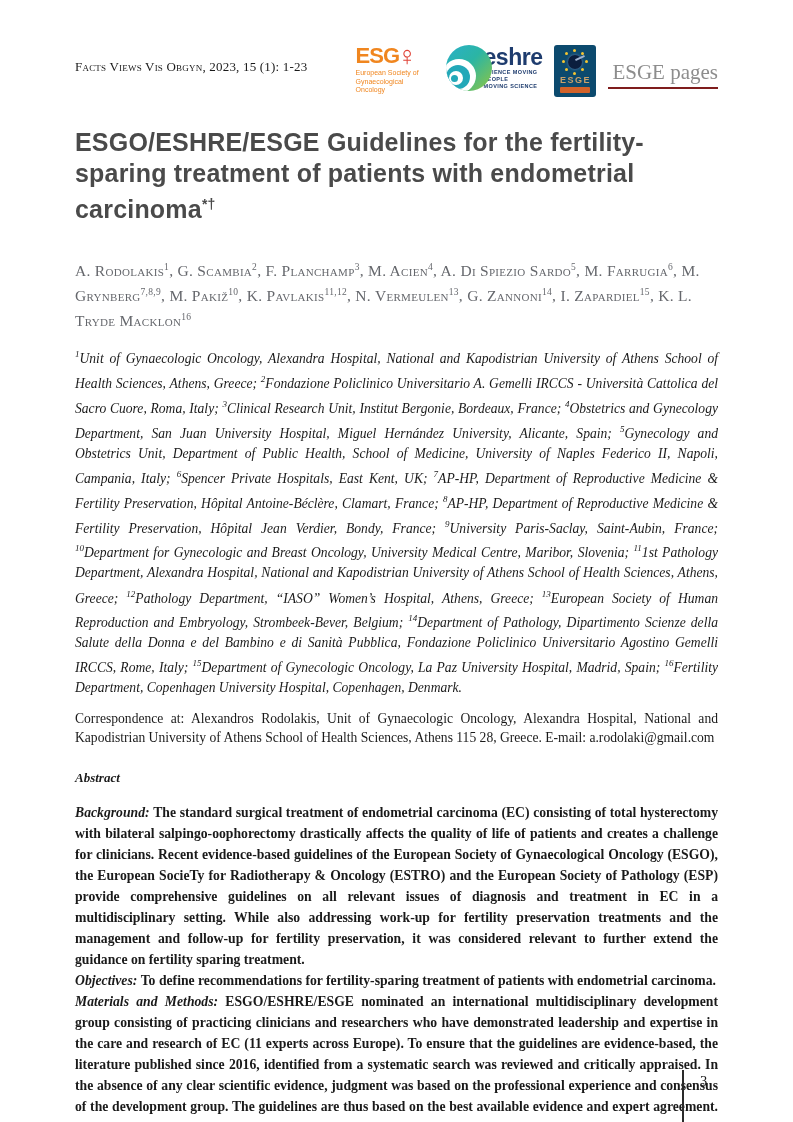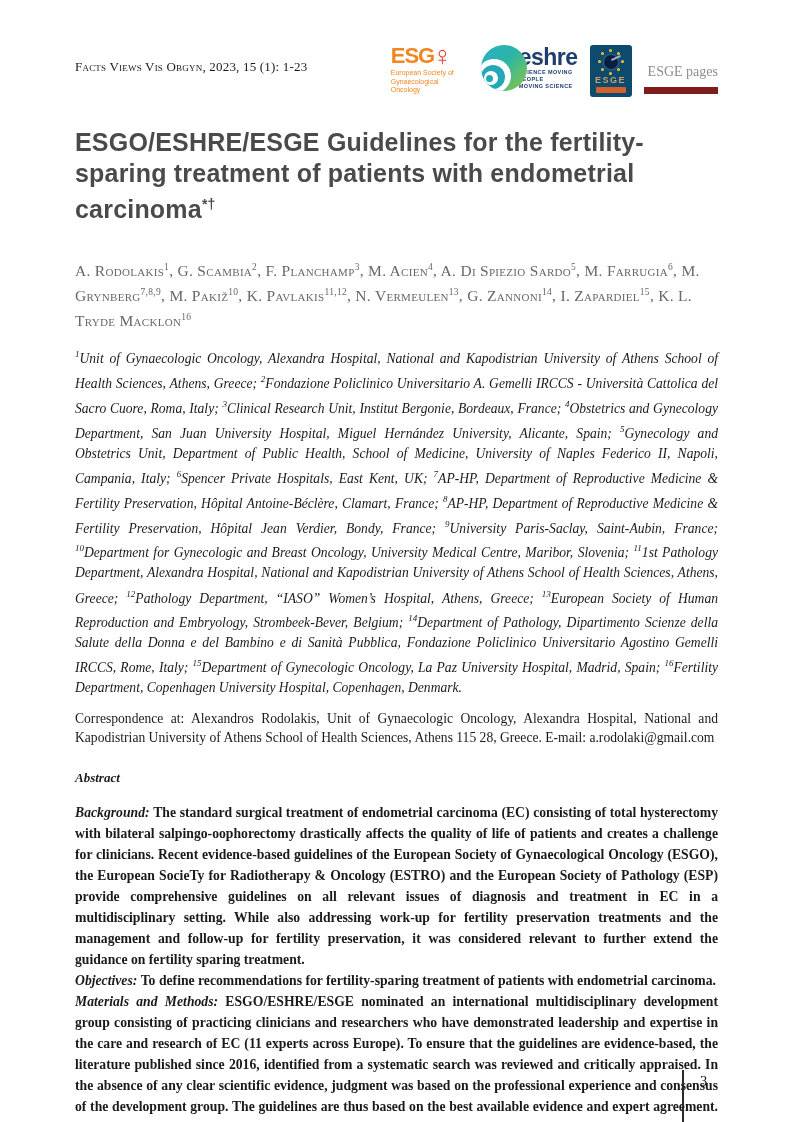--- a/index.html
+++ b/index.html
@@ -49,22 +49,22 @@
     box-shadow:0 0 0 1px #3a5florian transparent;
   }
   .esge-stars { position:relative; width:26px; height:26px; }
   .esge-scope { position:absolute; left:6px; top:6px; width:14px; height:14px; border-radius:50%; background:#0b1e3e; box-shadow:0 0 3px #6a86b5; }
   .esge-scope:after { content:""; position:absolute; left:7px; top:2px; width:10px; height:2px; background:#9fb3d1; transform:rotate(-25deg); }
   .esge-star { position:absolute; width:3px; height:3px; border-radius:50%; background:#f4c531; }
   .esge-word { font-family:"Liberation Sans",sans-serif; font-size:9px; font-weight:bold; color:#c9a06a; letter-spacing:1.5px; line-height:10px; }
   .esge-bar { margin-top:2px; width:30px; height:6px; background:#d2622a; border-radius:1px; }
 
   .esge-pages {
-    font-size:14px; color:#8d8d8d; padding-top:16px; padding-left:4px;
-    border-bottom:7px solid #7f1d1d; padding-bottom:4px; line-height:22px;
+    font-size:21px; color:#8d8d8d; padding-top:16px; padding-left:4px;
+    border-bottom:2px solid #7f1d1d; padding-bottom:4px; line-height:22px;
     white-space:nowrap;
   }
 
   
   .title {
     margin-top:22px;
     font-family:"Liberation Sans",sans-serif;
     font-size:25px; line-height:31px; color:#4a4a4a;
     letter-spacing:0.2px;
   }

